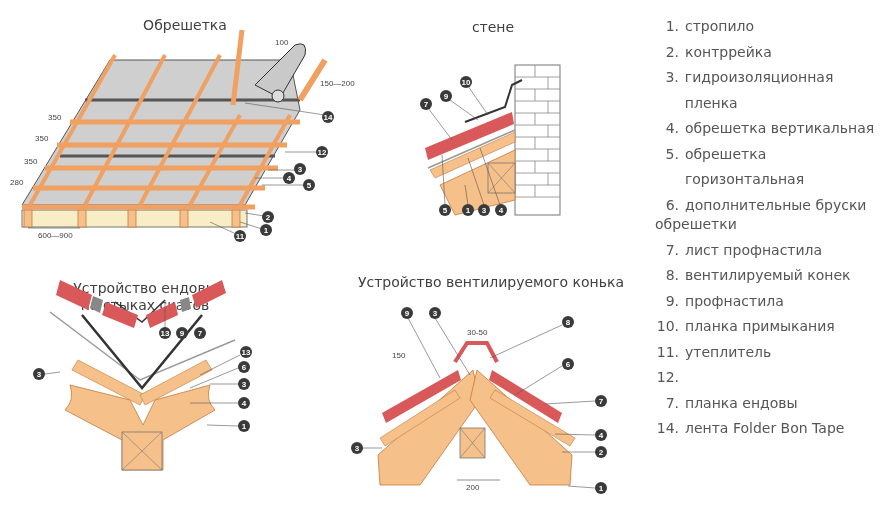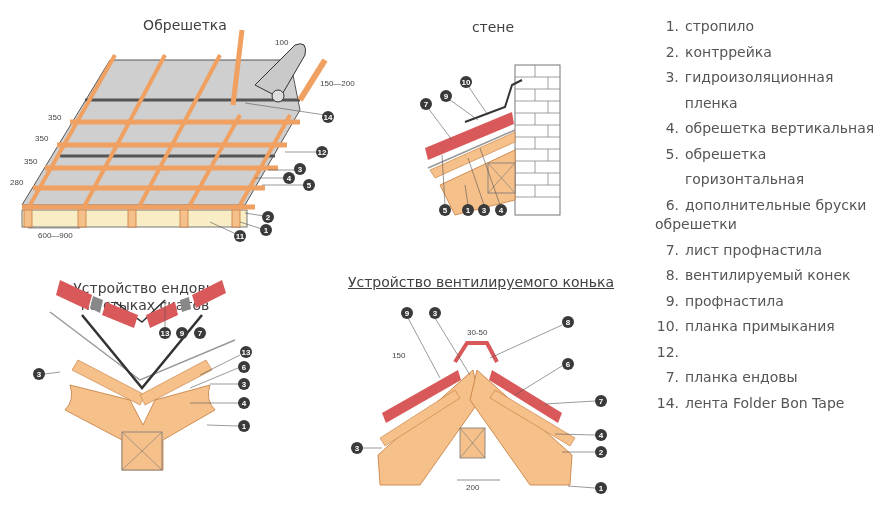--- a/index.html
+++ b/index.html
@@ -257,21 +257,21 @@
         <text class="badge-text" x="244" y="159" text-anchor="middle">1</text>
       </g>
     <g>
         <line x1="45" y1="104" x2="60" y2="102" stroke="#555" stroke-width="0.6"></line>
         <circle cx="39" cy="104" r="6" fill="#3a3a3a"></circle>
         <text class="badge-text" x="39" y="107" text-anchor="middle">3</text>
       </g>
   </g>
 </svg>
 
-<div class="title" style="left:336px;top:274px;width:290px;text-decoration:underline;">Устройство вентилируемого конька</div>
+<div class="title" style="left:346px;top:274px;width:290px;">Устройство вентилируемого конька</div>
 <svg style="left:340px;top:270px;" width="300" height="236">
 
   <polygon points="38,185 133,100 140,130 80,215 40,215" fill="#f5c08a" stroke="#c57a3a" stroke-width="0.8"></polygon>
   <polygon points="232,185 137,100 130,130 190,215 230,215" fill="#f5c08a" stroke="#c57a3a" stroke-width="0.8"></polygon>
   <rect x="120" y="158" width="25" height="30" fill="#f5c08a" stroke="#777" stroke-width="0.8"></rect>
   <line x1="120" y1="158" x2="145" y2="188" stroke="#777" stroke-width="0.6"></line>
     <line x1="145" y1="158" x2="120" y2="188" stroke="#777" stroke-width="0.6"></line>
 
   <polygon points="40,168 115,120 120,128 45,176" fill="#f5c08a" stroke="#c57a3a" stroke-width="0.6"></polygon>
   <polygon points="235,168 155,120 150,128 230,176" fill="#f5c08a" stroke="#c57a3a" stroke-width="0.6"></polygon>
@@ -374,20 +374,24 @@
     </div>
     <div class="row">
       <span class="num">9.</span>
       <span class="txt">профнастила</span>
     </div>
     <div class="row">
       <span class="num">10.</span>
       <span class="txt">планка примыкания</span>
     </div>
     <div class="row">
+      <span class="num">11.</span>
+      <span class="txt">утеплитель</span>
+    </div>
+    <div class="row">
       <span class="num">12.</span>
     </div>
     <div class="row">
       <span class="num">7.</span>
       <span class="txt">планка ендовы</span>
     </div>
     <div class="row">
       <span class="num">14.</span>
       <span class="txt">лента Folder Bon Tape</span>
     </div>

